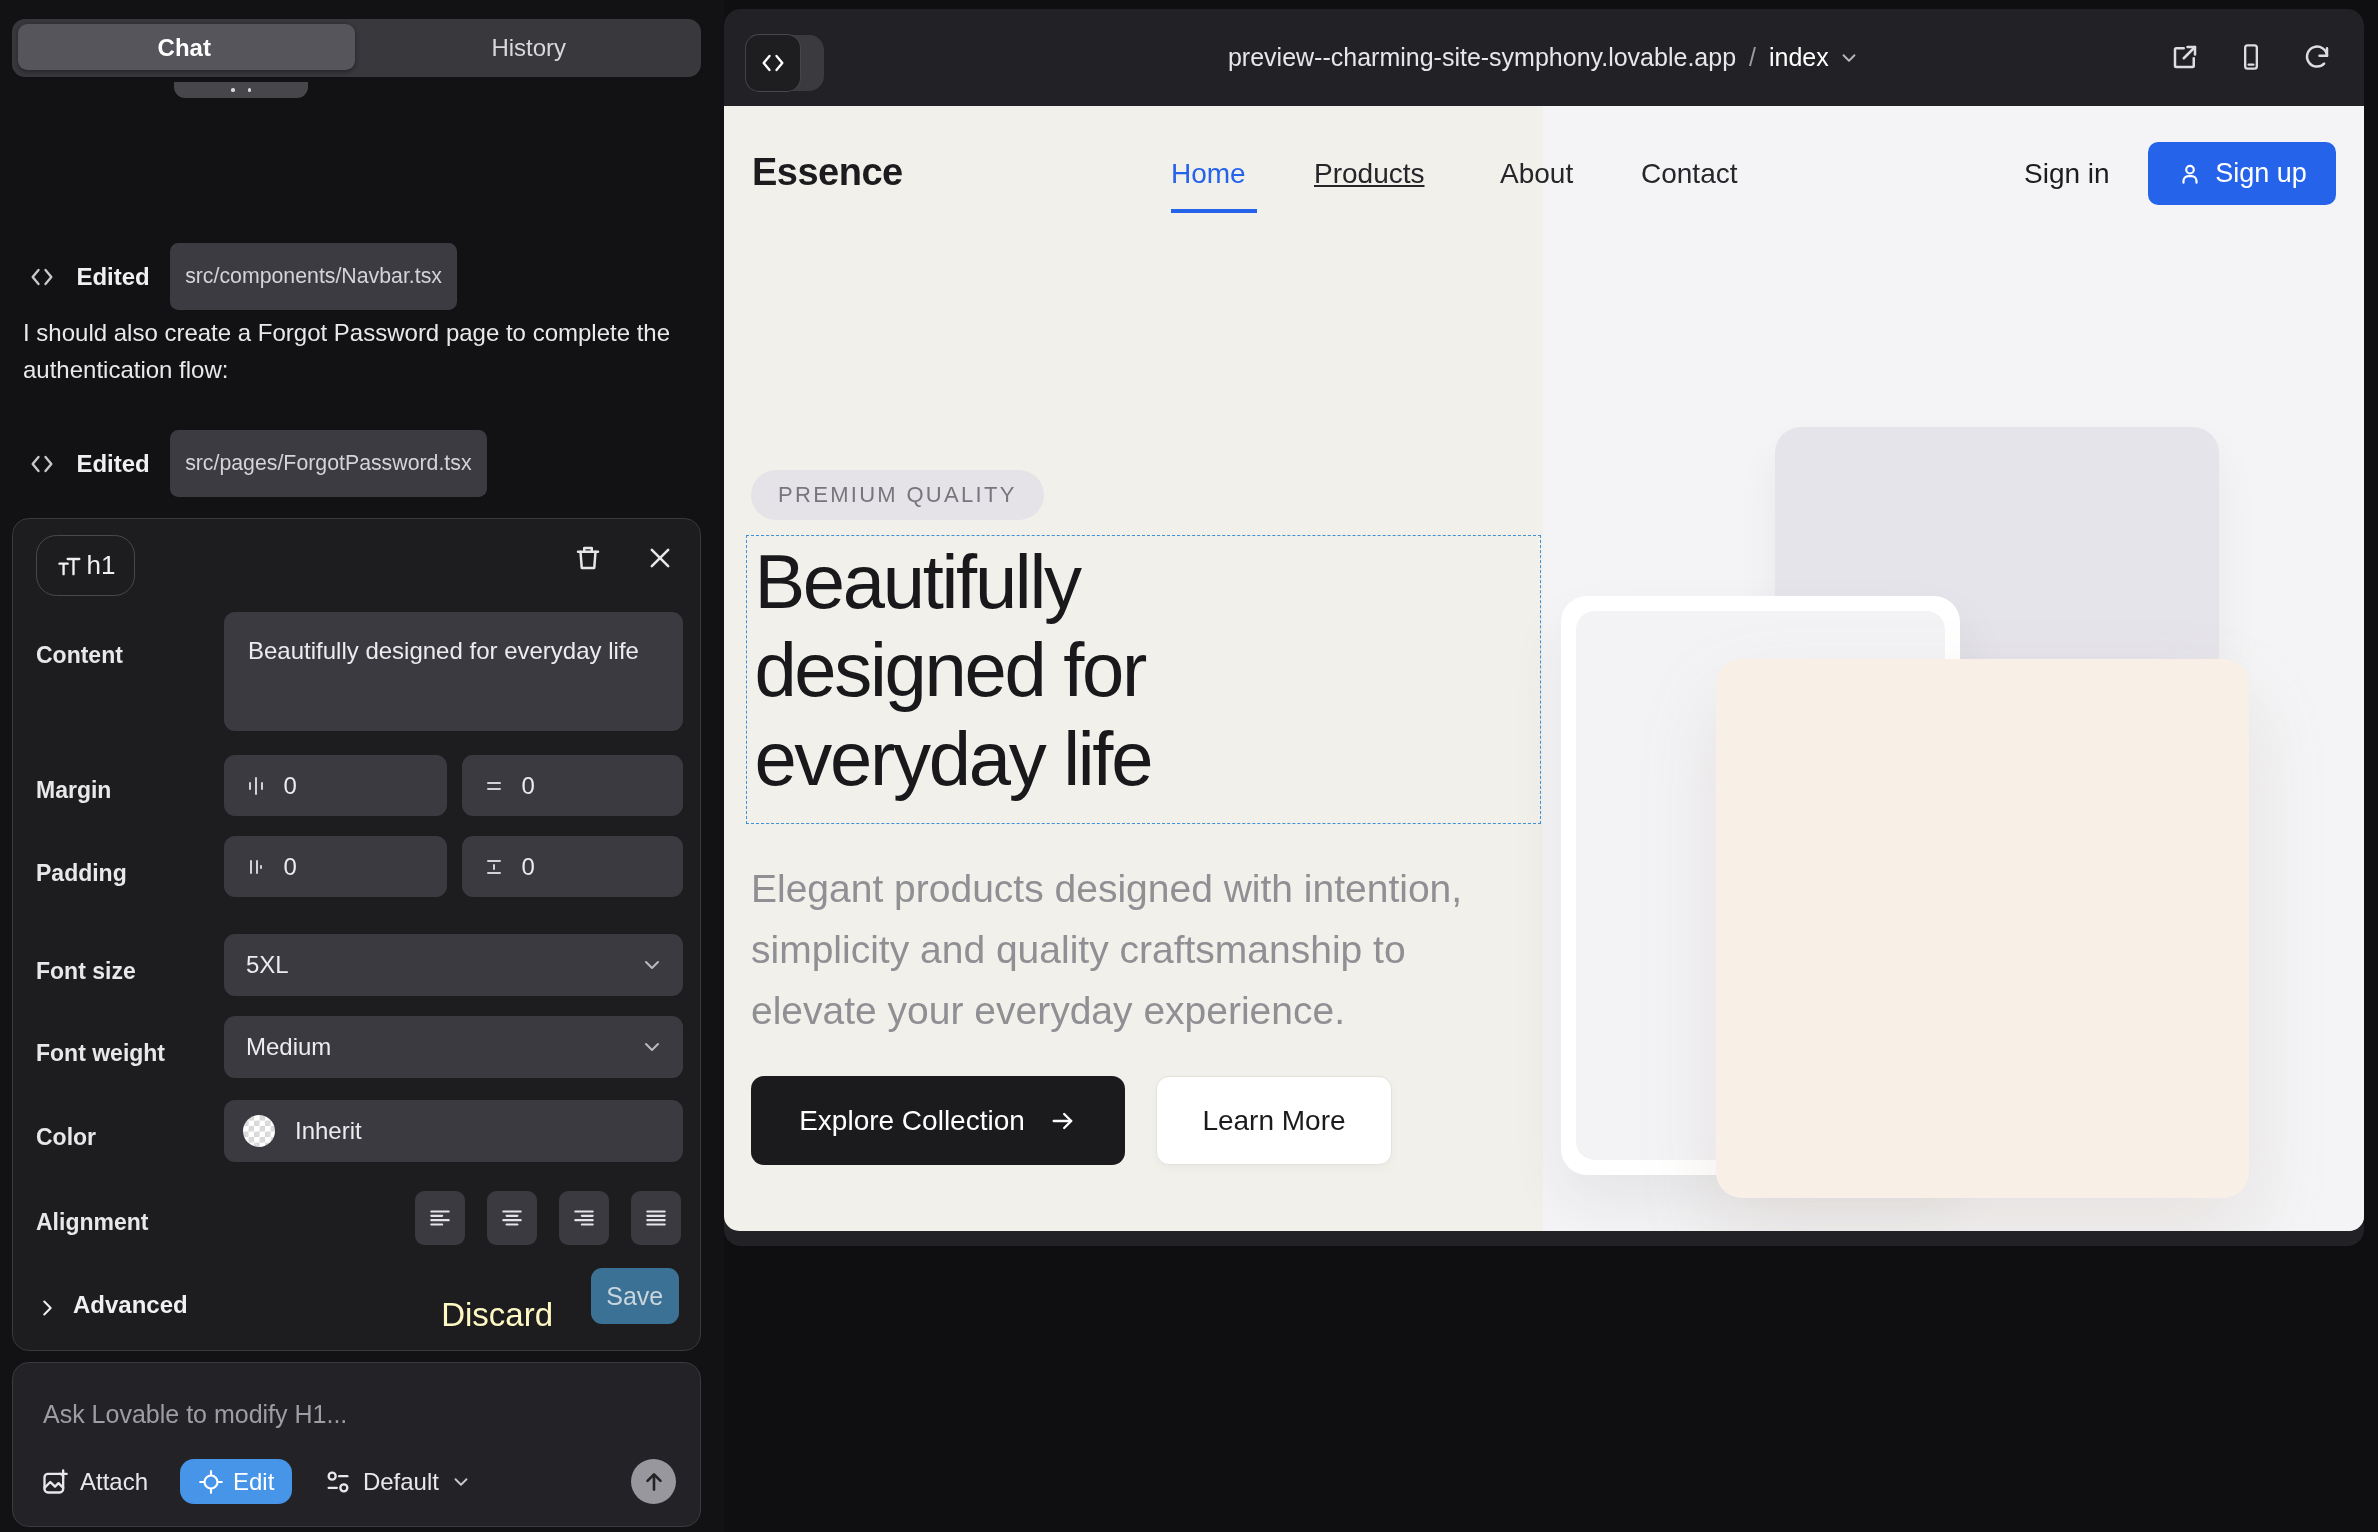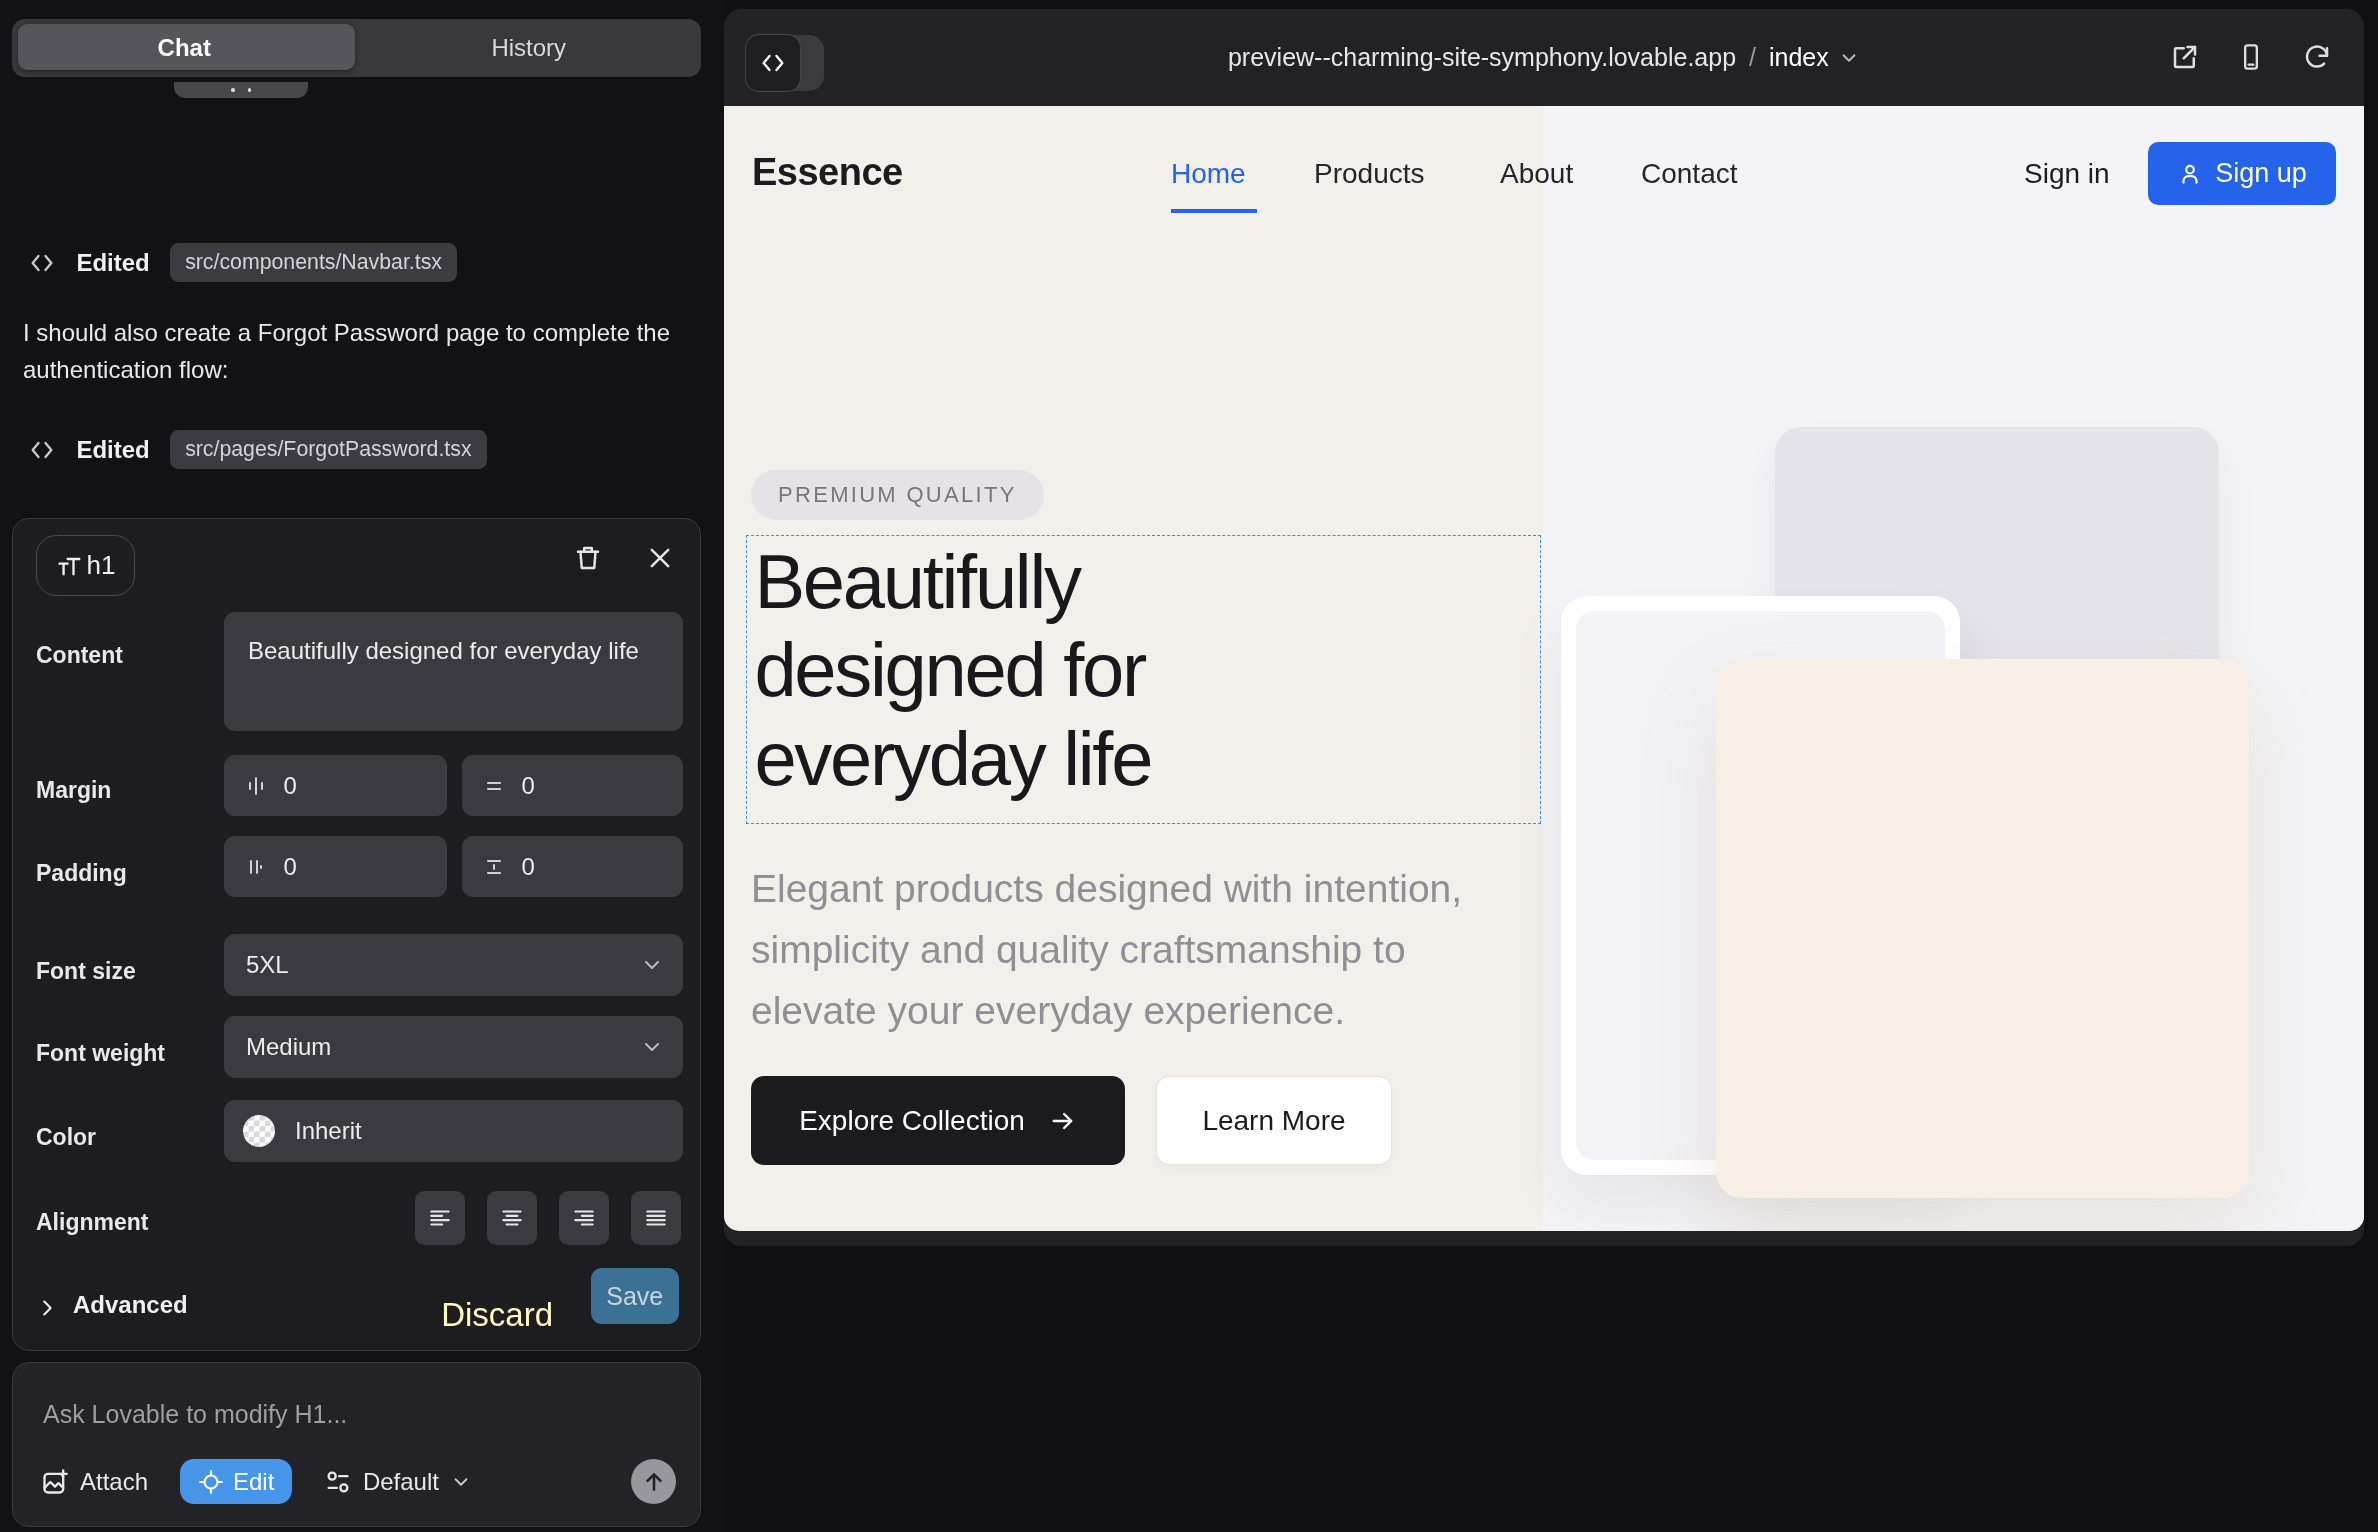--- a/index.html
+++ b/index.html
@@ -13,21 +13,21 @@
   .tab { flex:1; text-align:center; font-size:24px; color:#d9d9dc; cursor:default; }
   .tab-active-bg { position:absolute; left:5.6px; top:5.6px; width:337px; height:46px; background:#55555b; border-radius:9.3px; box-shadow:0 1.9px 5.6px rgba(0,0,0,.35); }
   .tab span { position:relative; }
 
   .scroll-chip { position:absolute; left:174px; top:82px; width:134px; height:16px; background:#46464b; border-radius:0 0 11px 11px; display:flex; align-items:center; justify-content:center; gap:13px; }
   .scroll-chip i { width:3.7px; height:3.7px; border-radius:50%; background:#d9d9dc; }
 
   .chat-msg { position:absolute; left:23px; width:663px; font-size:24px; line-height:1.55; color:#e9e9eb; }
   .edited-row { position:absolute; left:28px; display:flex; align-items:center; gap:20.4px; color:#c9c9cd; }
   .edited-label { font-size:24px; font-weight:700; color:#f0f0f2; }
-  .file-chip { background:#3b3b41; border-radius:8.3px; padding:7px 15px; font-size:21.3px; color:#d4d4d8; }
+  .file-chip { background:#3b3b41; border-radius:8.3px; padding:21px 15px; font-size:21.3px; color:#d4d4d8; }
 
   
   .card { position:absolute; left:12px; background:#1d1d20; border:0.9px solid #39393e; border-radius:16.7px; }
   #editor-card { top:518px; width:689px; height:833px; }
 
   .tag-pill { position:absolute; left:23px; top:16px; height:61px; padding:0 18.6px; border:0.9px solid #48484e; border-radius:20.4px; display:flex; align-items:center; gap:3px; color:#f0f0f2; font-size:26px; }
   .hdr-icons { position:absolute; right:26px; top:24px; display:flex; align-items:center; gap:43px; color:#e6e6e8; }
 
   .fld-label { position:absolute; left:23px; font-size:23px; font-weight:700; color:#e8e8ea; }
   .inp { position:absolute; background:#3a3a40; border-radius:11px; color:#ececee; display:flex; align-items:center; font-size:24px; }
@@ -369,21 +369,21 @@
     <div class="shape" id="shape-gray"></div>
     <div class="shape" id="shape-white">
         <div class="inner"></div>
       </div>
     <div class="shape" id="shape-peach"></div>
 
     <div class="site-nav">
       <div class="logo">Essence</div>
       <div class="nav-link nav-home" style="left:447px;">Home</div>
       <div class="nav-underline"></div>
-      <div class="nav-link" style="left:590px;">Products</div>
+      <div class="nav-link" style="left:590px;text-decoration:underline;">Products</div>
       <div class="nav-link" style="left:776px;">About</div>
       <div class="nav-link" style="left:917px;">Contact</div>
       <div class="signin">Sign in</div>
       <div class="signup">
         <span>
           <svg width="26" height="26" viewBox="0 0 24 24" fill="none" stroke="#fff" stroke-width="2" stroke-linecap="round" stroke-linejoin="round">
               <circle cx="12" cy="8" r="3.5"></circle>
               <path d="M6 20v-1.5a4.5 4.5 0 0 1 4.5-4.5h3A4.5 4.5 0 0 1 18 18.5V20"></path>
             </svg>
         </span>

